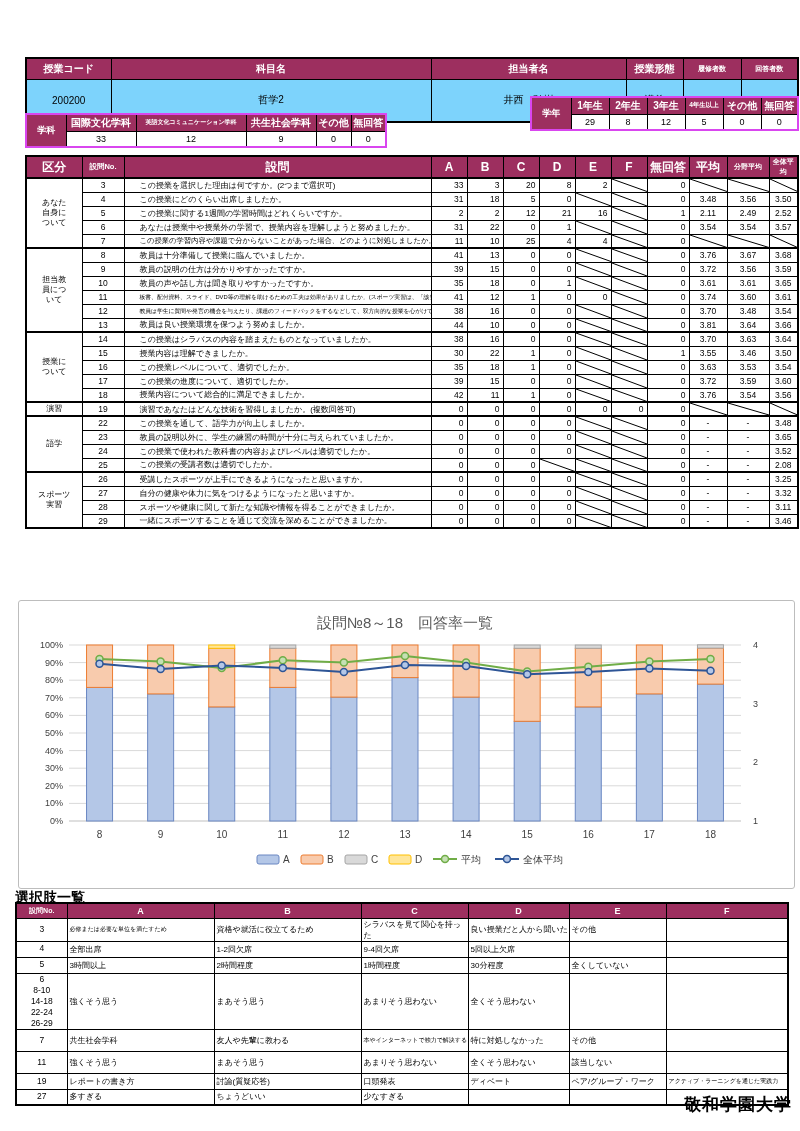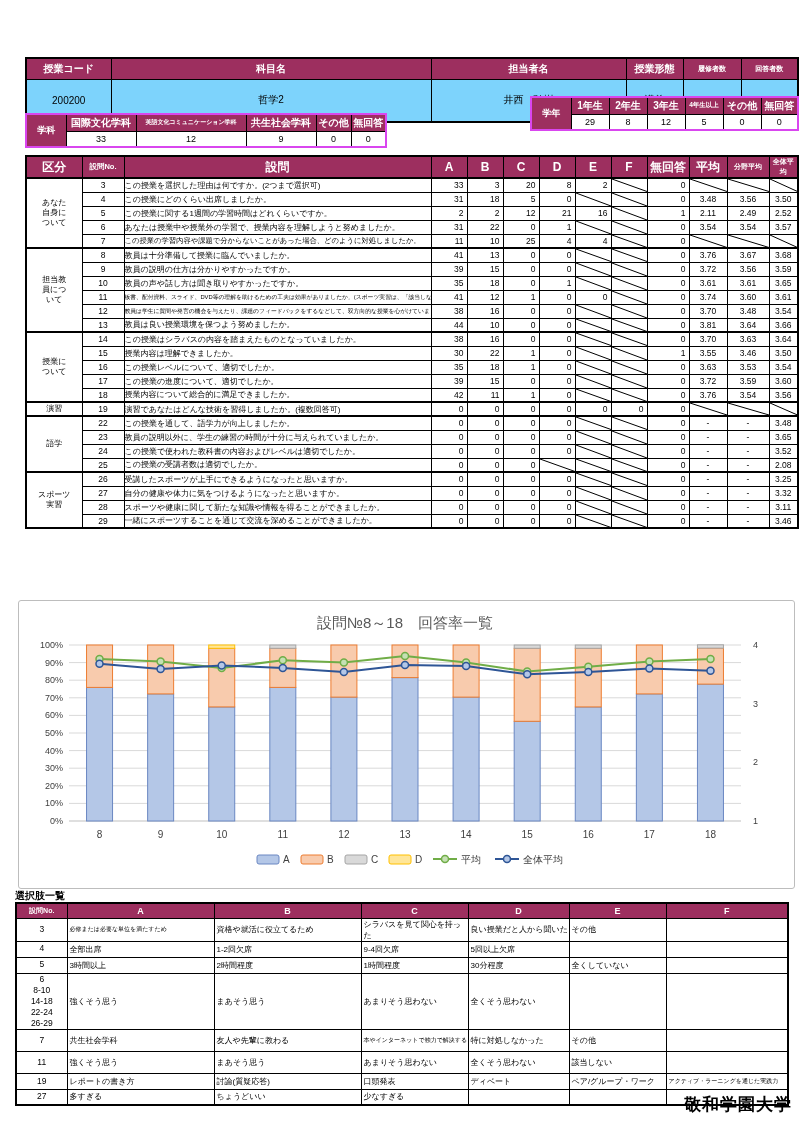--- a/index.html
+++ b/index.html
@@ -31,36 +31,36 @@
   .grade { top:96px; left:530px; width:267px; }
 
   
   .main { position:absolute; top:155px; left:25px; width:772px; border:2px solid #000; }
   .main th { height:20px; font-size:12px; }
   .main th.no-h { font-size:7.5px; }
   .main th.sm { font-size:7px; }
   .main td { height:14px; background:#fff; font-size:9px; }
   .main td.cat { text-align:center; font-size:8px; white-space:pre-line; line-height:1.25; }
   .main td.no { text-align:center; font-size:8.5px; }
-  .main td.q { font-size:8px; padding-left:0; white-space:nowrap; }
+  .main td.q { font-size:8px; padding-left:15px; white-space:nowrap; }
   .main td.q.mid { font-size:7.3px; }
   .main td.q.tiny { font-size:5.8px; }
   .main td.num { text-align:right; padding-right:3px; font-size:8.5px; }
   .main td.avg { text-align:center; font-size:8.5px; }
   .main td.diag { position:relative; padding:0; }
   .main tr.sec-top td { border-top:2px solid #000; }
   td.diag svg { position:absolute; left:0; top:0; width:100%; height:100%; display:block; }
 
   
   .chart-box { position:absolute; top:600px; left:18px; width:777px; height:289px;
                border:1px solid #BDBDBD; background:#fff; border-radius:3px; }
   .chart-box svg { display:block; }
 
   
-  .opt-title { position:absolute; top:889px; left:15px; font-size:10px; font-weight:bold; color:#000; }
+  .opt-title { position:absolute; top:889px; left:15px; font-size:14px; font-weight:bold; color:#000; }
   .opts { position:absolute; top:902px; left:15px; width:772px; border:2px solid #000; }
   .opts th { height:15px; font-size:9px; }
   .opts th.no-h { font-size:7px; }
   .opts td { height:16px; background:#fff; font-size:8px; padding-left:2px; vertical-align:middle; }
   .opts td.no { text-align:center; white-space:pre-line; line-height:1.3; font-size:8.5px; padding-left:0; }
   .opts td.small { font-size:6px; }
   .opts tr.xtall td { height:52px; }
   .opts tr.tall td { height:22px; }
 
   .footer { position:absolute; top:1093px; right:8px; font-size:17px; font-weight:bold; color:#000; letter-spacing:1px; }

